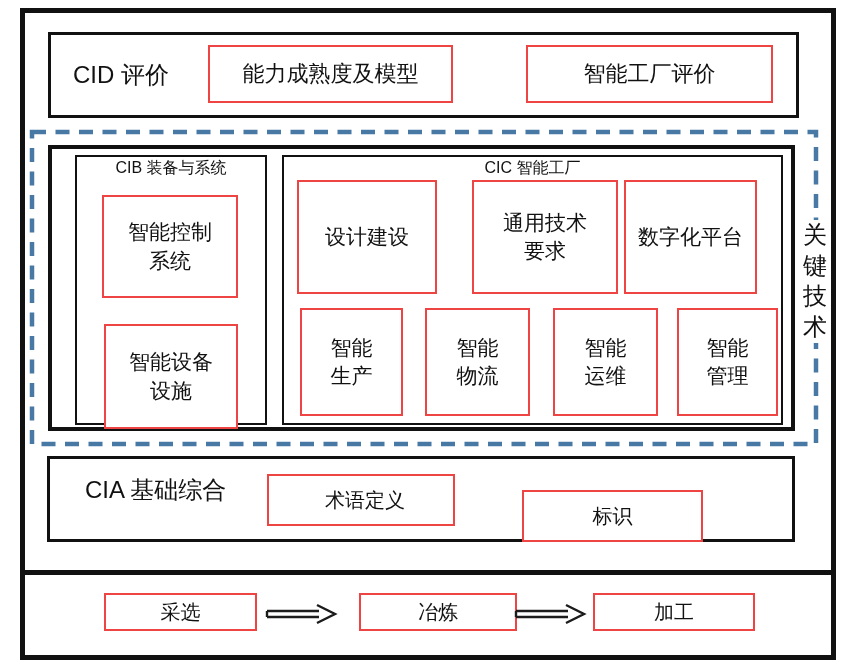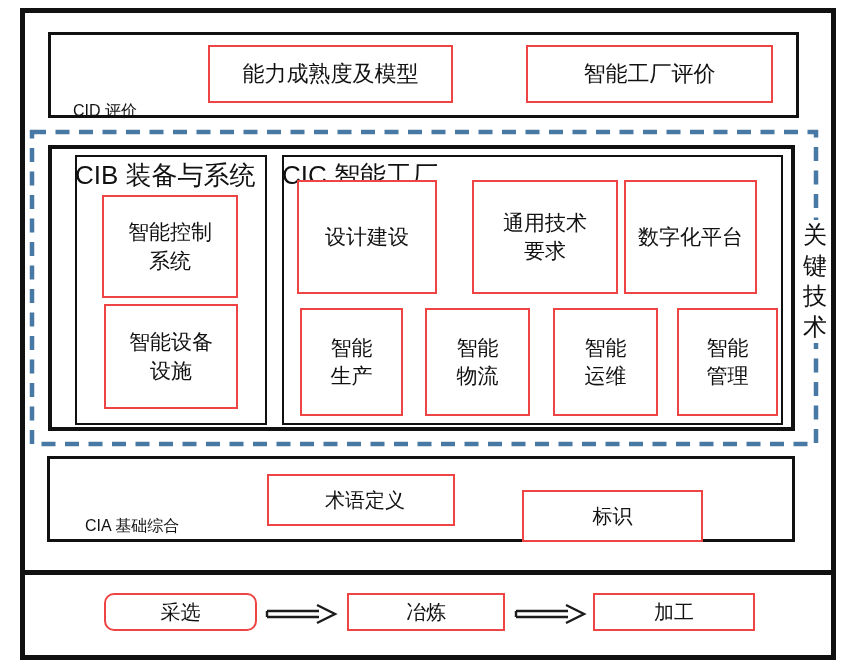--- a/index.html
+++ b/index.html
@@ -11,22 +11,22 @@
   .abs{position:absolute;box-sizing:border-box;}
   .frame{border:5px solid #111;background:#fff;}
   .section{border:3px solid #111;background:#fff;}
   .thickbox{border:4px solid #111;background:#fff;}
   .groupbox{border:2px solid #111;background:#fff;}
   .item{
     border:2px solid #ef4444;background:#fff;
     display:flex;align-items:center;justify-content:center;
     text-align:center;font-size:21px;line-height:1.35;white-space:pre-line;
   }
-  .seclabel{display:flex;align-items:center;font-size:16px;margin-top:36px;}
-  .grouplabel{text-align:left;font-size:26px;}
+  .seclabel{display:flex;align-items:center;font-size:24px;}
+  .grouplabel{text-align:center;font-size:16px;}
   .flowitem{font-size:20px;}
   .keytech{
     font-size:24px;line-height:1.28;text-align:center;white-space:pre-line;
     background:#fff;z-index:3;
   }
   .divider{background:#111;z-index:2;}
   svg{display:block;}
   .dashsvg{z-index:1;pointer-events:none;}
 </style>
 </head>
@@ -45,21 +45,21 @@
   <svg class="abs dashsvg" style="left:29px;top:129px;" width="790" height="318" viewBox="0 0 790 318">
     <rect x="3" y="3" width="784" height="312" fill="none" stroke-width="4.5" stroke-dasharray="14 9.5" stroke="#4779a4"></rect>
   </svg>
 
   <div class="abs thickbox" style="left:48px;top:145px;width:747px;height:286px;"></div>
 
   <div class="abs groupbox" style="left:75px;top:155px;width:192px;height:270px;"></div>
   <div class="abs grouplabel" style="left:75px;top:158px;width:192px;">CIB 装备与系统</div>
   <div class="abs item" style="left:102px;top:195px;width:136px;height:103px;">智能控制
 系统</div>
-  <div class="abs item" style="left:104px;top:304px;width:134px;height:105px;">智能设备
+  <div class="abs item" style="left:104px;top:324px;width:134px;height:105px;">智能设备
 设施</div>
 
   <div class="abs groupbox" style="left:282px;top:155px;width:501px;height:270px;"></div>
   <div class="abs grouplabel" style="left:282px;top:158px;width:501px;">CIC 智能工厂</div>
 
   <div class="abs item" style="left:297px;top:180px;width:140px;height:114px;">设计建设</div>
   <div class="abs item" style="left:472px;top:180px;width:146px;height:114px;">通用技术
 要求</div>
   <div class="abs item" style="left:624px;top:180px;width:133px;height:114px;text-align:right;">数字化平台</div>
 
@@ -75,27 +75,27 @@
   <div class="abs keytech" style="left:799px;top:220px;width:32px;">关
 键
 技
 术</div>
 
   <div class="abs section" style="left:47px;top:456px;width:748px;height:86px;"></div>
   <div class="abs seclabel" style="left:85px;top:456px;height:68px;">CIA 基础综合</div>
   <div class="abs item" style="left:267px;top:474px;width:188px;height:52px;font-size:20px;padding-left:8px;">术语定义</div>
   <div class="abs item" style="left:522px;top:474px;width:181px;height:52px;font-size:20px;margin-top:16px;">标识</div>
 
-  <div class="abs item flowitem" style="left:104px;top:593px;width:153px;height:38px;border-radius:10px;">采选</div>
+  <div class="abs item flowitem" style="left:104px;top:593px;width:153px;height:38px;">采选</div>
 
   <svg class="abs" style="left:263px;top:601px;" width="76" height="26" viewBox="0 0 76 26">
     <path d="M4 10 H56 M4 16 H56 M4 10 V16 M54 4 L72 13 L54 22" fill="none" stroke="#1c1c1c" stroke-width="2.4" stroke-linejoin="miter"></path>
   </svg>
 
-  <div class="abs item flowitem" style="left:347px;top:593px;width:158px;height:38px;">冶炼</div>
+  <div class="abs item flowitem" style="left:359px;top:593px;width:158px;height:38px;">冶炼</div>
 
   <svg class="abs" style="left:512px;top:601px;" width="76" height="26" viewBox="0 0 76 26">
     <path d="M4 10 H56 M4 16 H56 M4 10 V16 M54 4 L72 13 L54 22" fill="none" stroke="#1c1c1c" stroke-width="2.4" stroke-linejoin="miter"></path>
   </svg>
 
   <div class="abs item flowitem" style="left:593px;top:593px;width:162px;height:38px;">加工</div>
 
 </div>
 
 </body></html>

